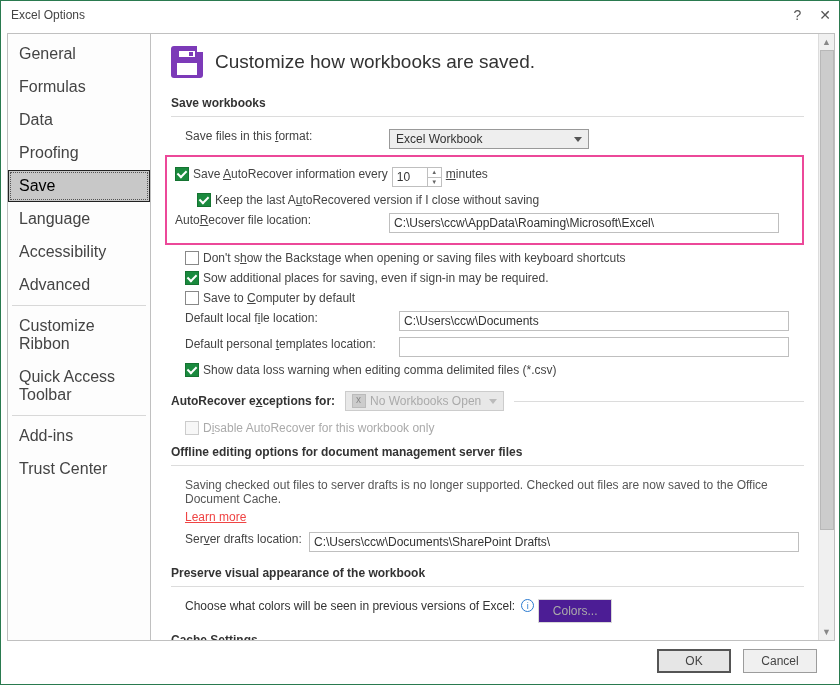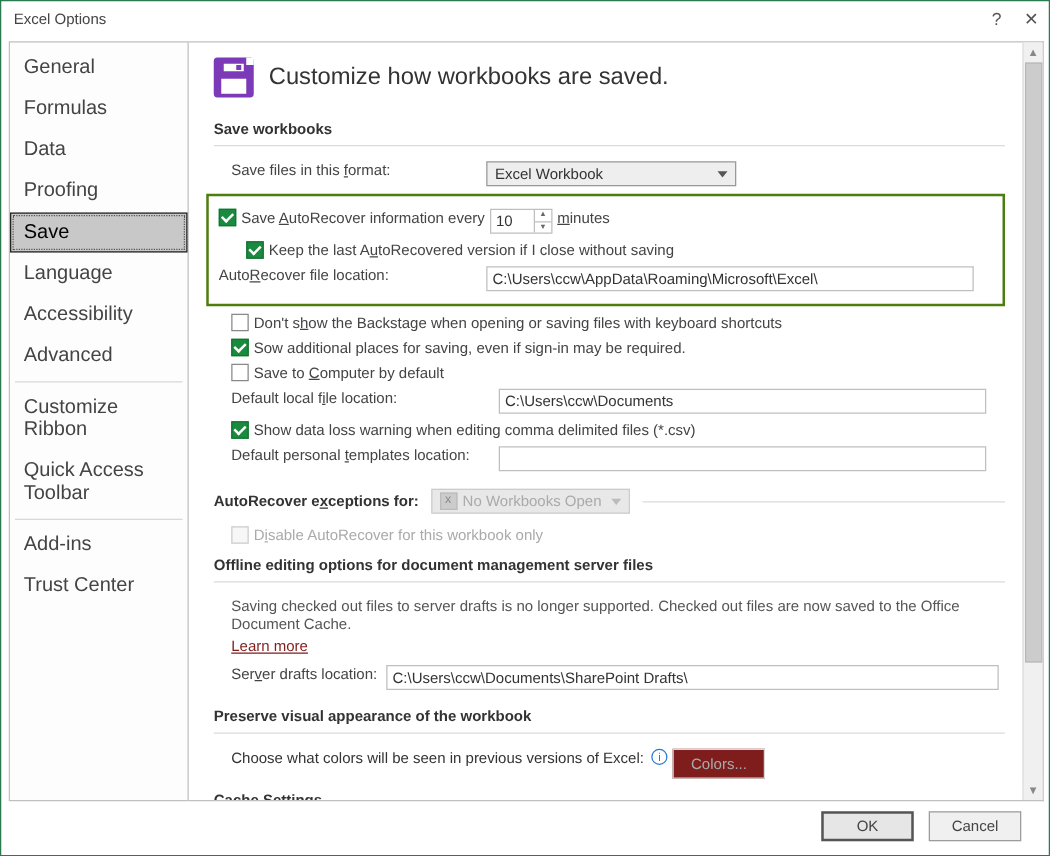--- a/index.html
+++ b/index.html
@@ -178,26 +178,26 @@
     border: solid #fff;
     border-width: 0 2px 2px 0;
     transform: rotate(45deg) translate(-1px,-1px);
   }
   .chk.disabled { border-color: #ccc; background: #f7f7f7; }
   .chk-text { color: #444; }
   .chk-text.disabled { color: #aaa; }
   .indent1 { margin-left: 30px; }
   
   .red-highlight {
-    border: 2px solid #4d7c0f;
+    border: 2px solid #ec4899;
     padding: 4px 8px;
     margin: 4px 0 6px -6px;
   }
   
-  .link { color: #7f1d1d; text-decoration: underline; cursor: pointer; }
+  .link { color: #ef4444; text-decoration: underline; cursor: pointer; }
   .info-icon {
     display:inline-flex; width:13px; height:13px; border:1px solid #2a7ad0; border-radius:50%;
     align-items:center; justify-content:center; color:#2a7ad0; font-size:9px; margin-left:2px;
   }
   
   .button-bar {
     display: flex;
     justify-content: flex-end;
     gap: 12px;
     padding: 8px 22px 12px 0;
@@ -208,21 +208,21 @@
     border: 1px solid #9c9c9c;
     background: #f0f0f0;
     font-size: 12px;
     display: flex;
     align-items: center;
     justify-content: center;
     cursor: pointer;
     color: #444;
   }
   .btn.primary { border: 2px solid #555; background: #e6e6e6; }
-  .btn.disabled { color: #aaa; border-color: #d8d8d8; background:#7f1d1d; cursor:default;}
+  .btn.disabled { color: #aaa; border-color: #d8d8d8; background:#4c1d95; cursor:default;}
   .ex-icon { display:inline-block; width:14px;height:14px;background:#ccc; margin-right:4px; border:1px solid #bbb; position:relative;}
   .ex-icon::after{content:"x"; position:absolute; left:3px; top:-1px; font-size:10px; color:#888;}
 </style>
 </head>
 <body>
 
 <div class="titlebar">
   <span class="title">Excel Options</span>
   <div class="controls">
     <span>?</span>
@@ -300,26 +300,26 @@
       </div>
       <div class="field-row">
         <span class="chk"></span>
         <span class="chk-text"><span>Save to </span><span class="ul">C</span><span>omputer by default</span></span>
       </div>
       <div class="field-row">
         <span class="field-label wide">Default local f<span class="ul">i</span>le location:</span>
         <input class="text-input long" value="C:\Users\ccw\Documents" style="">
       </div>
       <div class="field-row">
+        <span class="field-label wide"><span>Default personal </span><span class="ul">t</span><span>emplates location:</span></span>
+        <input class="text-input long" value="" style="">
+      </div>
+      <div class="field-row">
         <span class="chk checked"></span>
         <span class="chk-text">Show data loss warning when editing comma delimited files (*.csv)</span>
-      </div>
-      <div class="field-row">
-        <span class="field-label wide"><span>Default personal </span><span class="ul">t</span><span>emplates location:</span></span>
-        <input class="text-input long" value="" style="">
       </div>
 
       <div class="section-title" style="display:flex;align-items:center;gap:10px;margin-top:14px;">
         <span><span>AutoRecover e</span><span class="ul">x</span><span>ceptions for:</span></span>
         <div class="combo disabled" style="min-width:150px;font-weight:400;">
             <span class="ex-icon"></span>
             <span>No Workbooks Open</span>
           </div>
         <span style="flex:1;border-bottom:1px solid #dcdcdc;"></span>
       </div>

